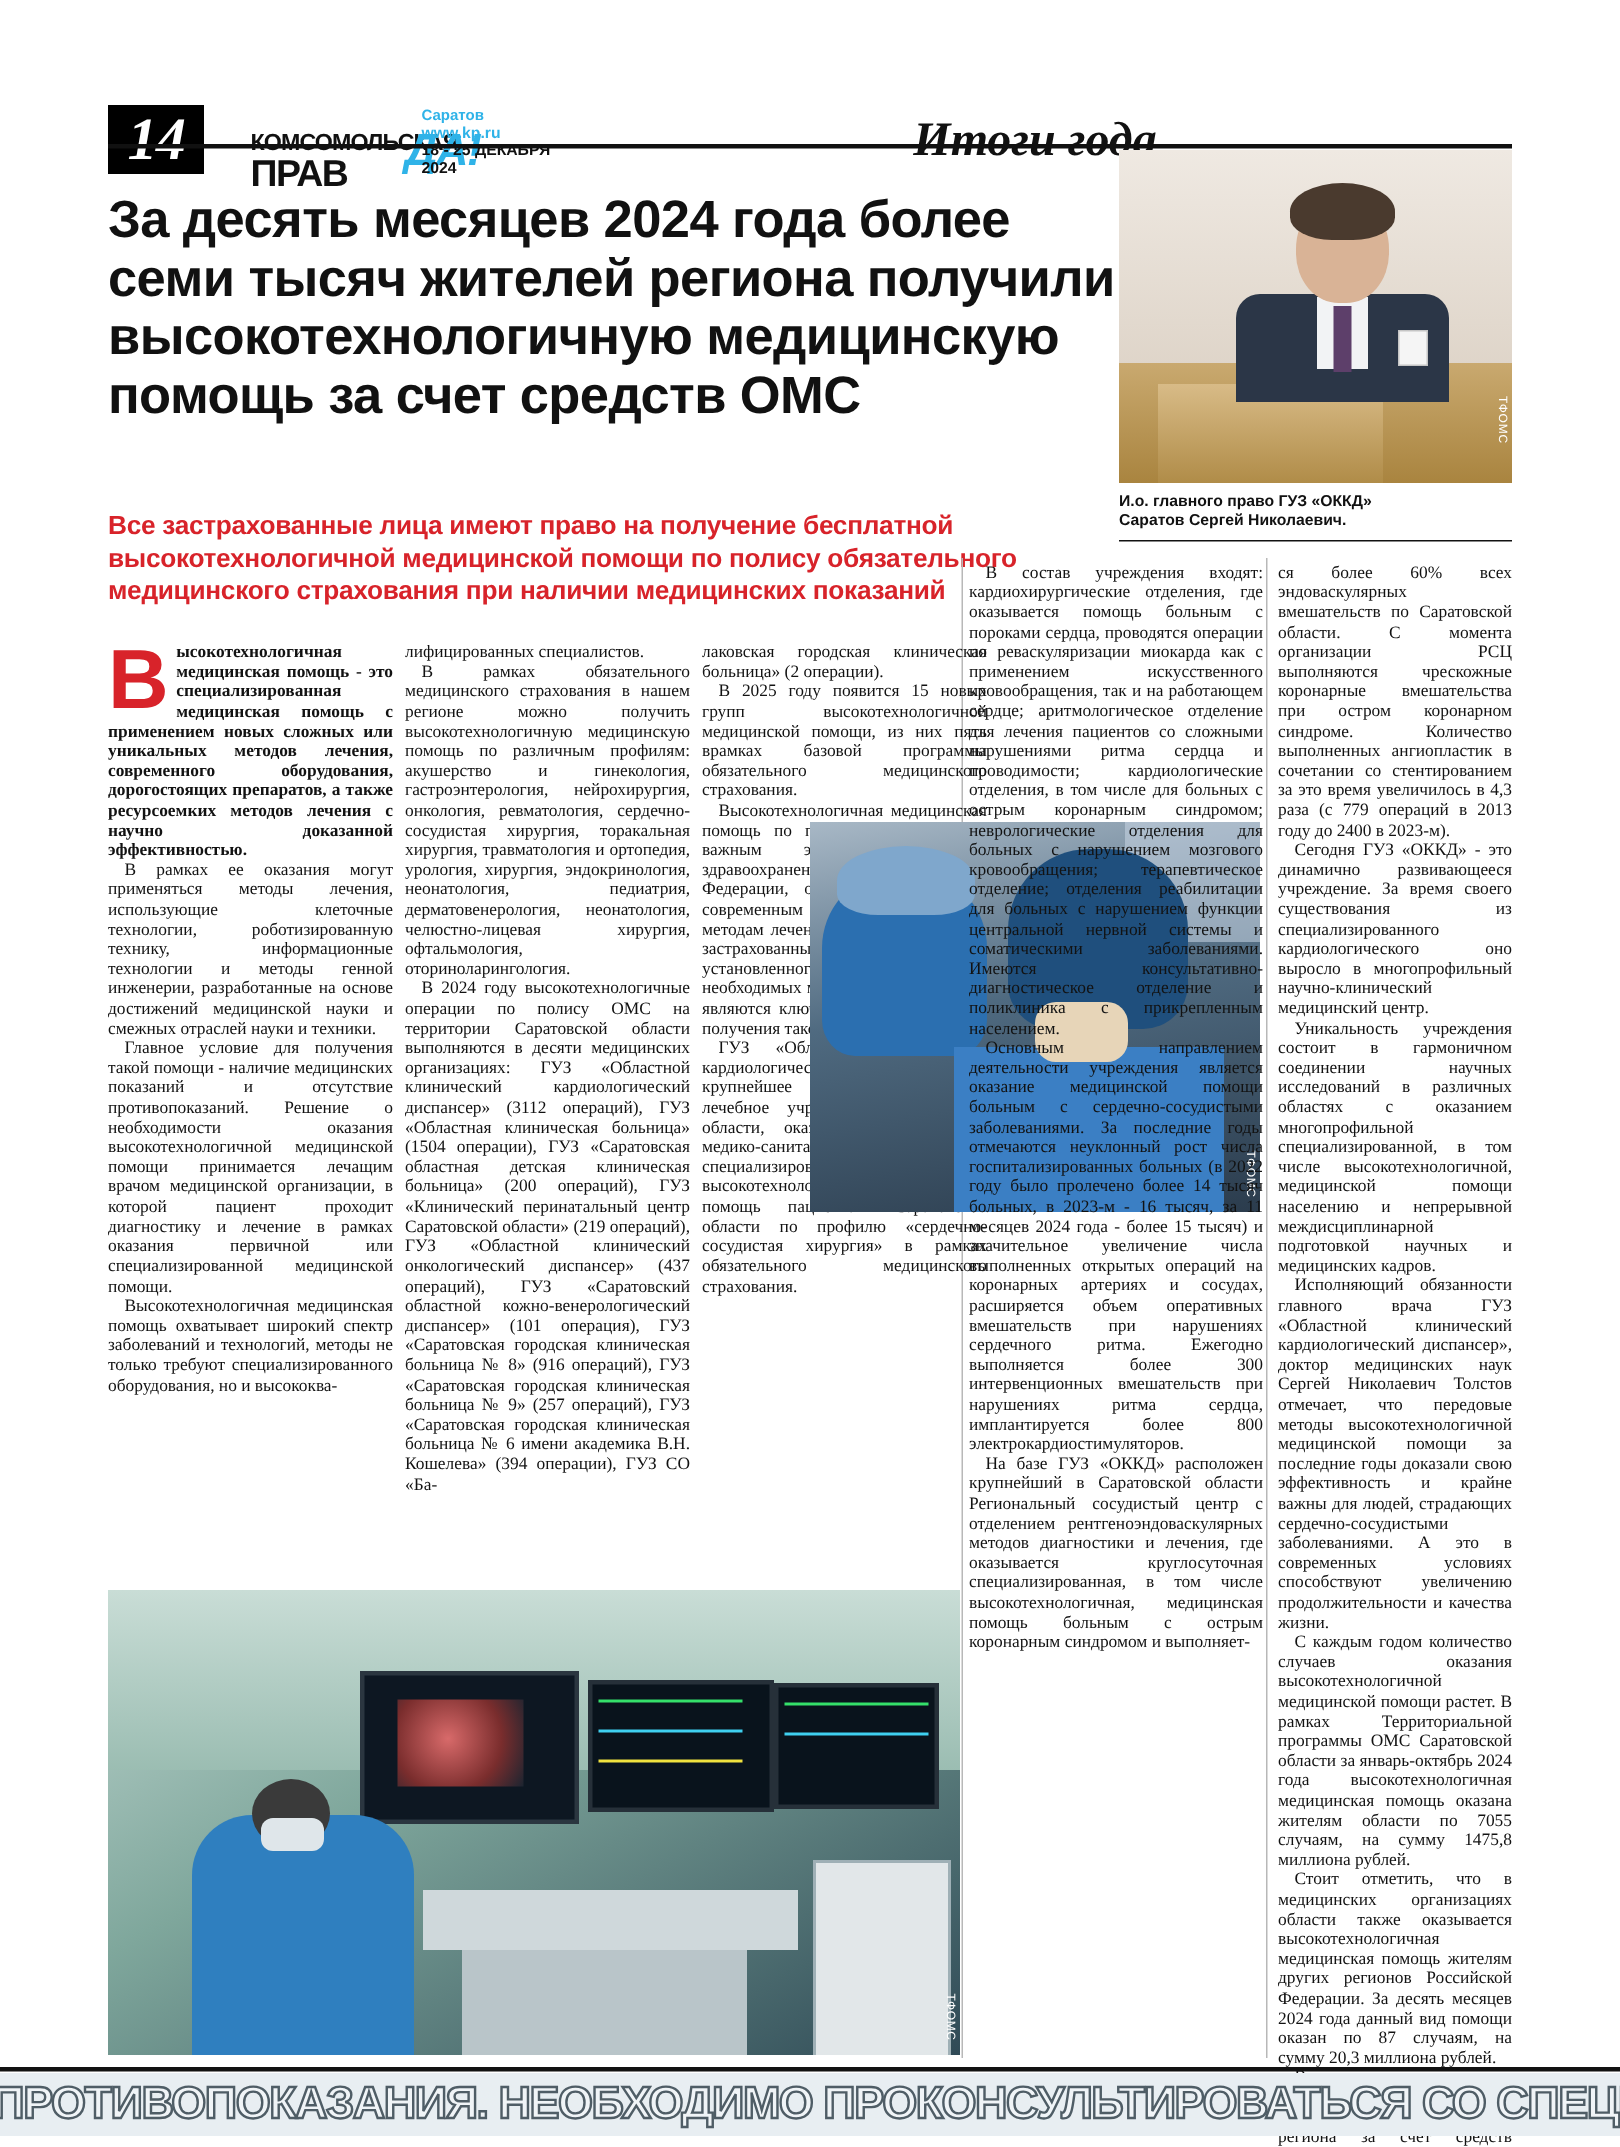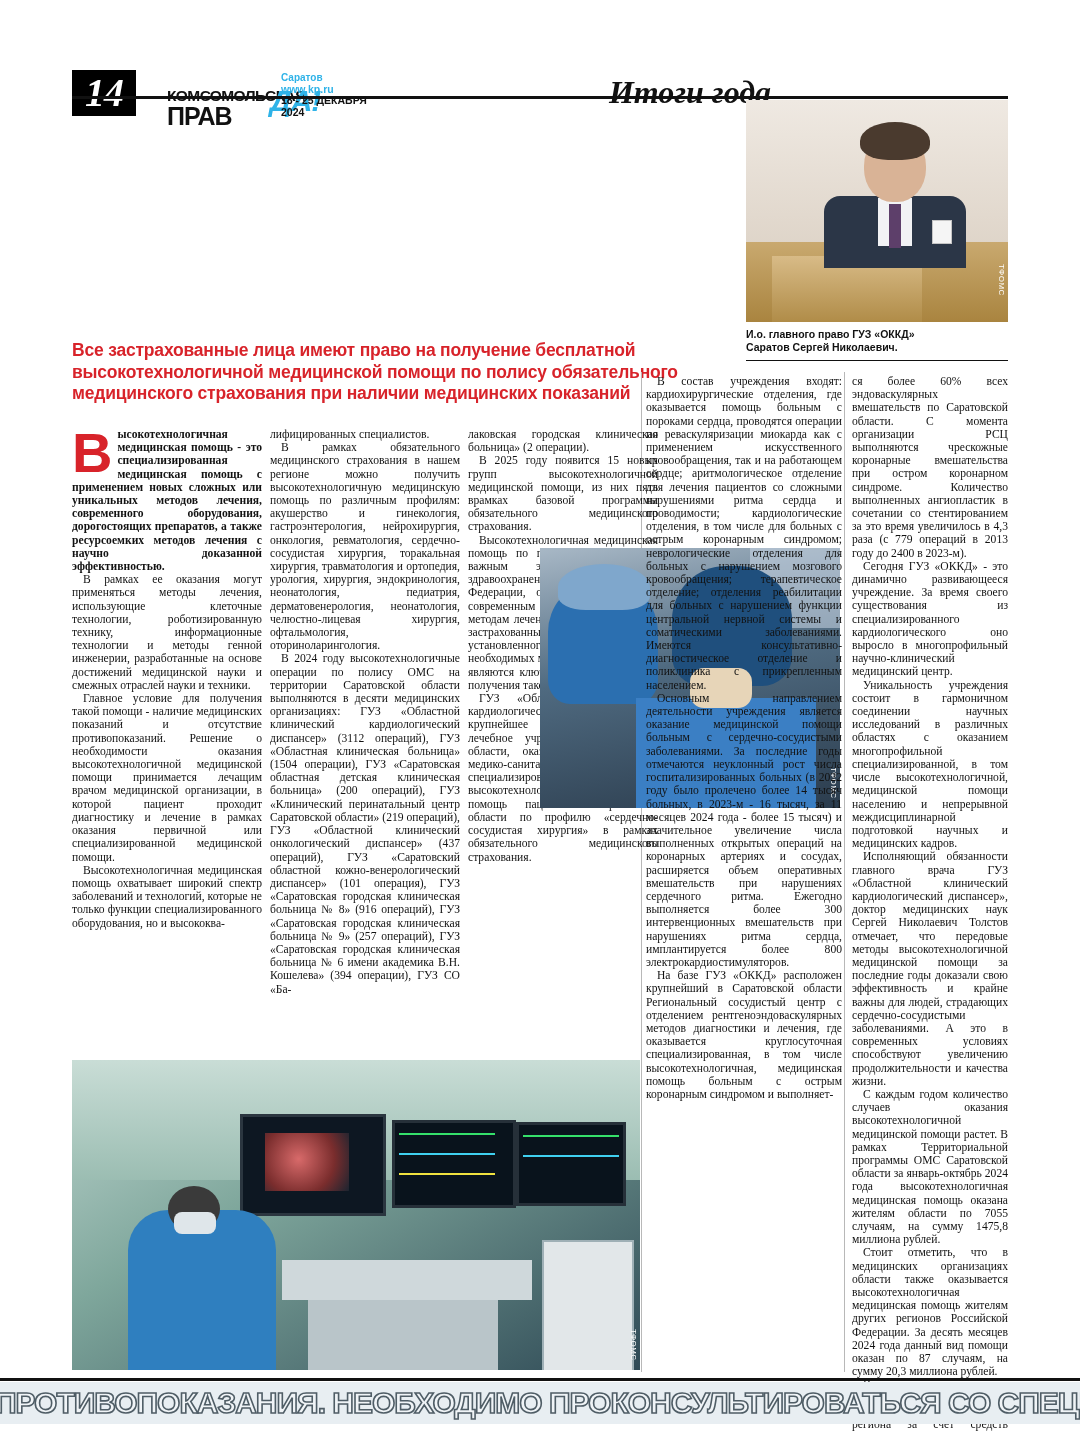--- a/index.html
+++ b/index.html
@@ -185,20 +185,21 @@
       <div class="kp-city">Саратов</div>
       <div class="kp-site">www.kp.ru</div>
       <div class="kp-date">18 - 25 ДЕКАБРЯ</div>
       <div class="kp-year">2024</div>
     </div>
 
     <div class="rubric">Итоги года</div>
   </div>
   <div class="masthead-rule"></div>
 
+  <h1 class="headline">За десять месяцев 2024 года более семи тысяч жителей региона получили высокотехнологичную медицинскую помощь за счет средств ОМС</h1>
   <div class="deck">Все застрахованные лица имеют право на получение бесплатной высокотехнологичной медицинской помощи по полису обязательного медицинского страхования при наличии медицинских показаний</div>
 
   <div class="top-photo">
     <div class="tp-wall"></div>
     <div class="tp-podium"></div>
     <div class="tp-podium2"></div>
     <div class="tp-body"></div>
     <div class="tp-shirt"></div>
     <div class="tp-tie"></div>
     <div class="tp-badge"></div>
@@ -214,21 +215,21 @@
 
   <div class="col-rule" style="left:641px;top:372px;height:1000px;"></div>
   <div class="col-rule" style="left:844px;top:372px;height:1000px;"></div>
 
   <div class="col c1">
     <p class="noind bold">
       <span class="dropcap">В</span><span>ысокотехнологичная медицинская помощь - это специализированная медицинская помощь с применением новых сложных или уникальных методов лечения, современного оборудования, дорогостоящих препаратов, а также ресурсоемких методов лечения с научно доказанной эффективностью.</span>
     </p>
     <p>В рамках ее оказания могут применяться методы лечения, использующие клеточные технологии, роботизированную технику, информационные технологии и методы генной инженерии, разработанные на основе достижений медицинской науки и смежных отраслей науки и техники.</p>
     <p>Главное условие для получения такой помощи - наличие медицинских показаний и отсутствие противопоказаний. Решение о необходимости оказания высокотехнологичной медицинской помощи принимается лечащим врачом медицинской организации, в которой пациент проходит диагностику и лечение в рамках оказания первичной или специализированной медицинской помощи.</p>
-    <p>Высокотехнологичная медицинская помощь охватывает широкий спектр заболеваний и технологий, которые не только функции специализированного оборудования, но и высококва-</p>
+    <p>Высокотехнологичная медицинская помощь охватывает широкий спектр заболеваний и технологий, методы не только требуют специализированного оборудования, но и высококва-</p>
   </div>
 
   <div class="col c2">
     <p class="noind">лифицированных специалистов.</p>
     <p>В рамках обязательного медицинского страхования в нашем регионе можно получить высокотехнологичную медицинскую помощь по различным профилям: акушерство и гинекология, гастроэнтерология, нейрохирургия, онкология, ревматология, сердечно-сосудистая хирургия, торакальная хирургия, травматология и ортопедия, урология, хирургия, эндокринология, неонатология, педиатрия, дерматовенерология, неонатология, челюстно-лицевая хирургия, офтальмология, оториноларингология.</p>
     <p>В 2024 году высокотехнологичные операции по полису ОМС на территории Саратовской области выполняются в десяти медицинских организациях: ГУЗ «Областной клинический кардиологический диспансер» (3112 операций), ГУЗ «Областная клиническая больница» (1504 операции), ГУЗ «Саратовская областная детская клиническая больница» (200 операций), ГУЗ «Клинический перинатальный центр Саратовской области» (219 операций), ГУЗ «Областной клинический онкологический диспансер» (437 операций), ГУЗ «Саратовский областной кожно-венерологический диспансер» (101 операция), ГУЗ «Саратовская городская клиническая больница № 8» (916 операций), ГУЗ «Саратовская городская клиническая больница № 9» (257 операций), ГУЗ «Саратовская городская клиническая больница № 6 имени академика В.Н. Кошелева» (394 операции), ГУЗ СО «Ба-</p>
   </div>
 
   <div class="col c3">
     <p class="noind">лаковская городская клиническая больница» (2 операции).</p>

